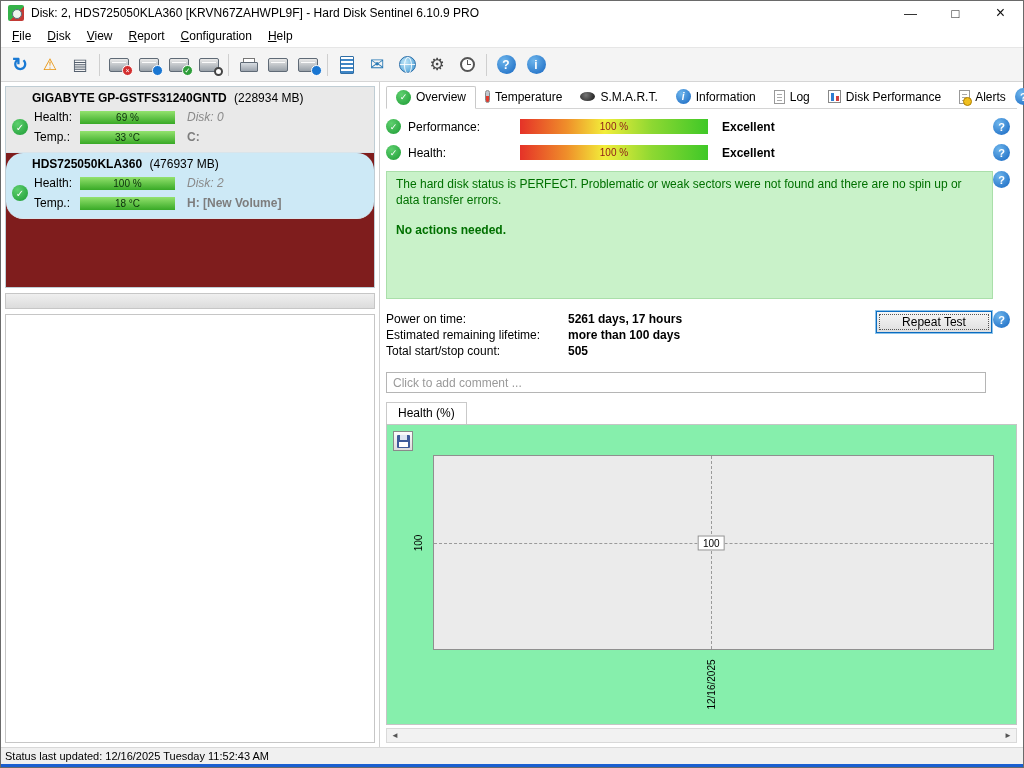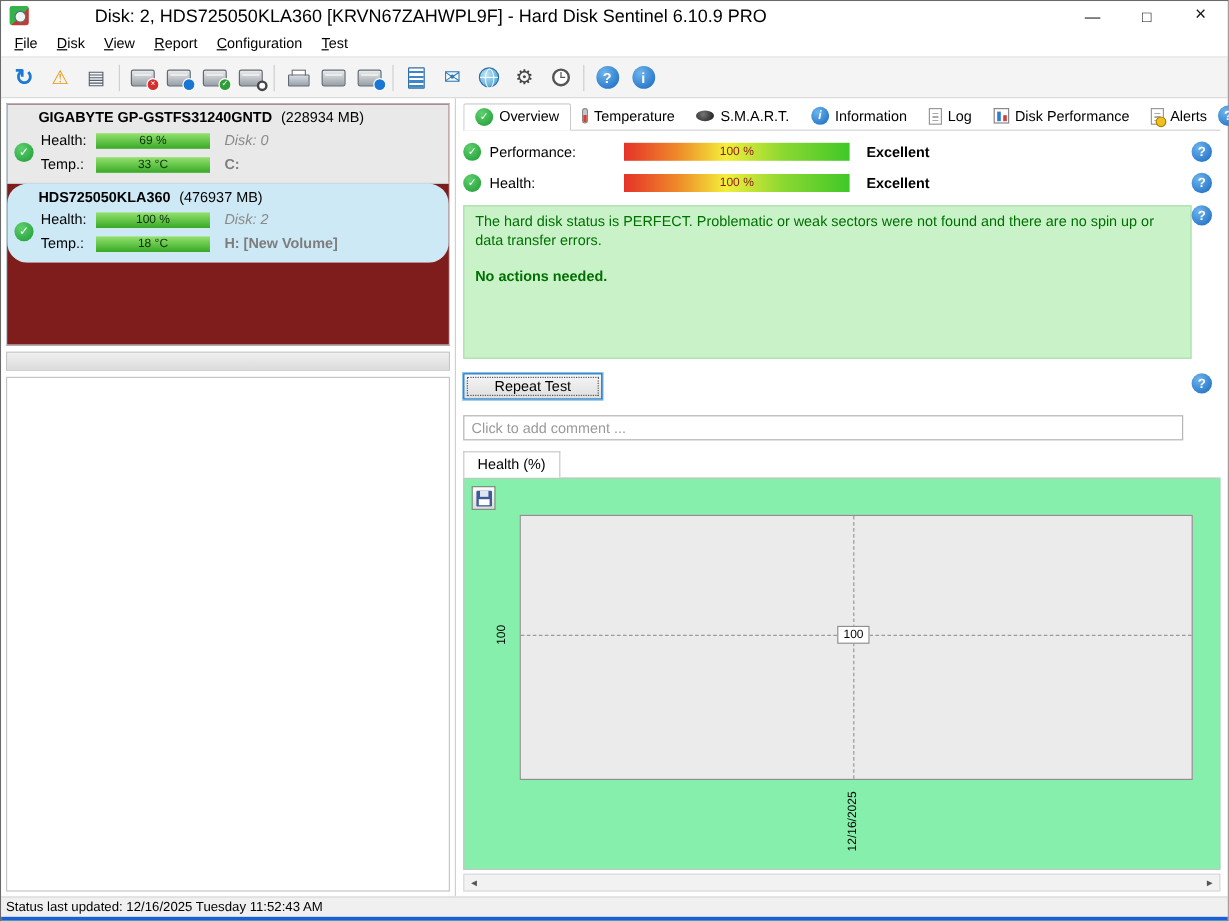--- a/index.html
+++ b/index.html
@@ -4,21 +4,21 @@
 <style>
   * { box-sizing: border-box; margin: 0; padding: 0; }
   html, body { width: 1024px; height: 768px; }
   body { font-family: "Liberation Sans", "DejaVu Sans", sans-serif; font-size: 12px; color: #000; background: #fff; overflow: hidden; }
   .window { width: 1024px; height: 768px; display: flex; flex-direction: column; border: 1px solid #6a6a6a; background: #fff; }
 
   
   .titlebar { height: 24px; display: flex; align-items: center; background: #fff; flex: 0 0 auto; }
   .app-icon { width: 16px; height: 16px; margin: 0 7px; border-radius: 2px; background: linear-gradient(135deg, #35b24a 0 55%, #c23a35 55%); position: relative; flex: 0 0 auto; }
   .app-icon::after { content: ""; position: absolute; left: 4px; top: 4px; width: 8px; height: 8px; border-radius: 50%; background: #eef6ee; border: 1px solid #566f7e; }
-  .title-text { font-size: 15px; white-space: nowrap; margin-left: 48px; }
+  .title-text { font-size: 12px; white-space: nowrap; }
   .win-controls { margin-left: auto; display: flex; height: 100%; }
   .win-btn { width: 45px; height: 24px; display: flex; align-items: center; justify-content: center; font-size: 13px; color: #111; }
   .win-btn.close { font-size: 16px; }
 
   
   .menubar { height: 22px; display: flex; align-items: center; background: #fff; padding-left: 3px; flex: 0 0 auto; }
   .menu-item { display: inline-block; padding: 3px 8px; }
   .menu-item::first-letter { text-decoration: underline; }
 
   
@@ -142,21 +142,21 @@
       <span class="win-btn close">×</span>
     </span>
   </div>
 
   <div class="menubar">
     <span class="menu-item">File</span>
     <span class="menu-item">Disk</span>
     <span class="menu-item">View</span>
     <span class="menu-item">Report</span>
     <span class="menu-item">Configuration</span>
-    <span class="menu-item">Test</span>
+    <span class="menu-item">Help</span>
   </div>
 
   <div class="toolbar">
     <button class="tbtn">
         <span class="glyph-blue">↻</span>
       </button>
     <button class="tbtn">
         <span class="glyph-warn">⚠</span>
       </button>
     <button class="tbtn">
@@ -326,20 +326,34 @@
 
       <div class="status-row">
         <div class="green-box">
           <div>The hard disk status is PERFECT. Problematic or weak sectors were not found and there are no spin up or data transfer errors.</div>
           <div class="action">No actions needed.</div>
         </div>
         <span class="help-circle">?</span>
       </div>
 
       <div class="info-row-flex">
+        <div class="info-rows">
+          <div class="info-line">
+            <span class="info-label">Power on time:</span>
+            <span class="info-value">5261 days, 17 hours</span>
+          </div>
+          <div class="info-line">
+            <span class="info-label">Estimated remaining lifetime:</span>
+            <span class="info-value">more than 100 days</span>
+          </div>
+          <div class="info-line">
+            <span class="info-label">Total start/stop count:</span>
+            <span class="info-value">505</span>
+          </div>
+        </div>
         <button class="repeat-btn">Repeat Test</button>
         <span class="help-circle">?</span>
       </div>
 
       <input class="comment-input" placeholder="Click to add comment ..." style="">
 
       <div class="chart-tab-row">
         <div class="chart-tab">
           <span>Health (%)</span>
         </div>

